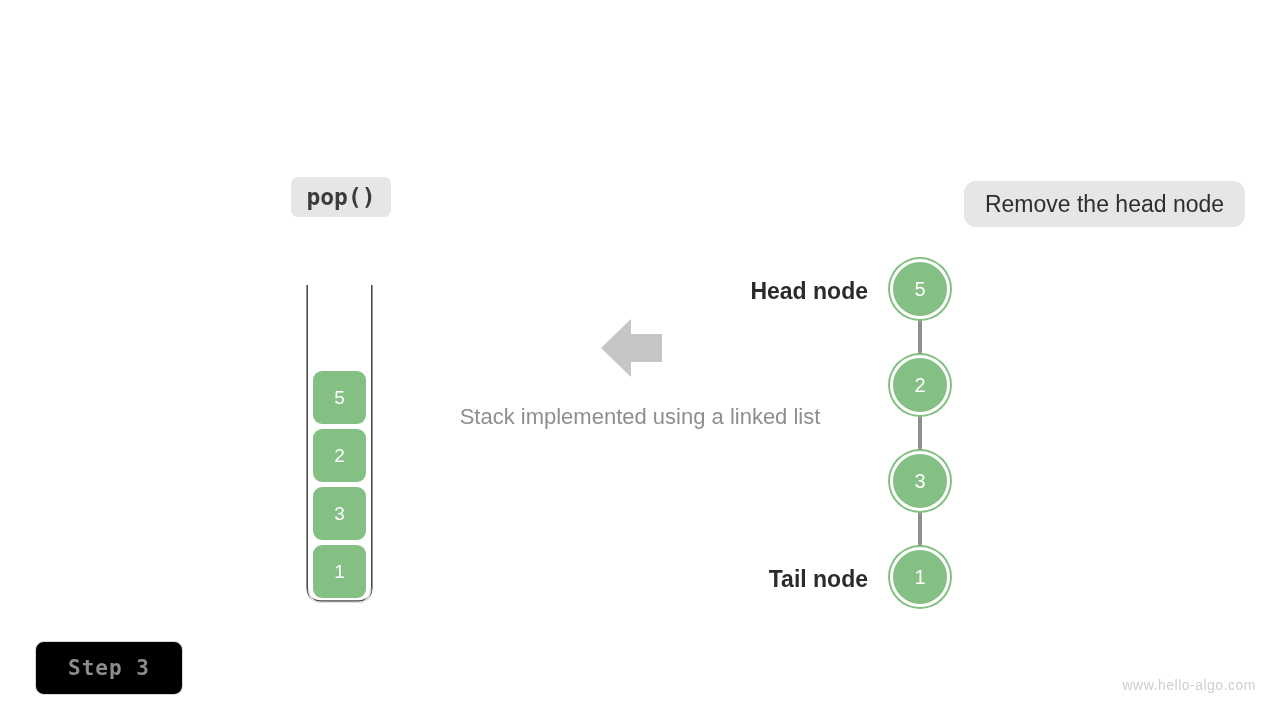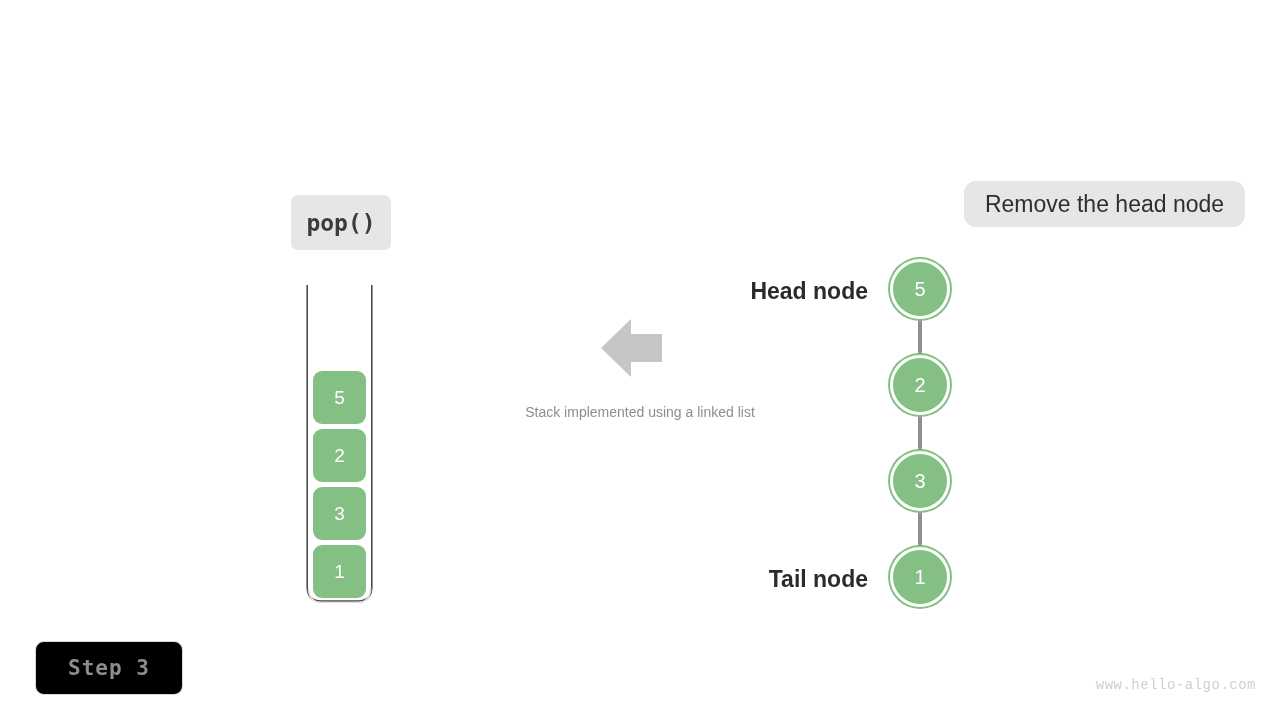--- a/index.html
+++ b/index.html
@@ -16,23 +16,23 @@
   .stage {
     position: relative;
     width: 1280px;
     height: 720px;
   }
 
   
   .op-pill {
     position: absolute;
     left: 291px;
-    top: 195px;
+    top: 177px;
     width: 100px;
-    height: 55px;
+    height: 40px;
     background: #e6e6e6;
     border-radius: 7px;
     display: flex;
     align-items: center;
     justify-content: center;
     font-family: "DejaVu Sans Mono", "Liberation Mono", monospace;
     font-size: 23px;
     font-weight: 700;
     color: #3b3b3b;
     letter-spacing: 0px;
@@ -70,21 +70,21 @@
     font-size: 21px;
     font-weight: 700;
     color: #8c8c8c;
     letter-spacing: 1px;
   }
 
   .watermark {
     position: absolute;
     right: 24px;
     top: 677px;
-    font-family: Liberation Mono, monospace;
+    font-family: Liberation Sans, sans-serif;
     font-size: 14px;
     color: #cfcfcf;
     letter-spacing: 0.5px;
   }
 
   
   .stack-wrap {
     position: absolute;
     left: 305px;
     top: 285px;
@@ -168,21 +168,21 @@
     text-align: right;
   }
 
   
   .caption {
     position: absolute;
     left: 440px;
     top: 404px;
     width: 400px;
     text-align: center;
-    font-size: 14px;
+    font-size: 22px;
     color: #8e8e8e;
   }
 </style>
 </head>
 <body>
 
 <div class="stage">
 
   <div class="op-pill">pop()</div>
 

